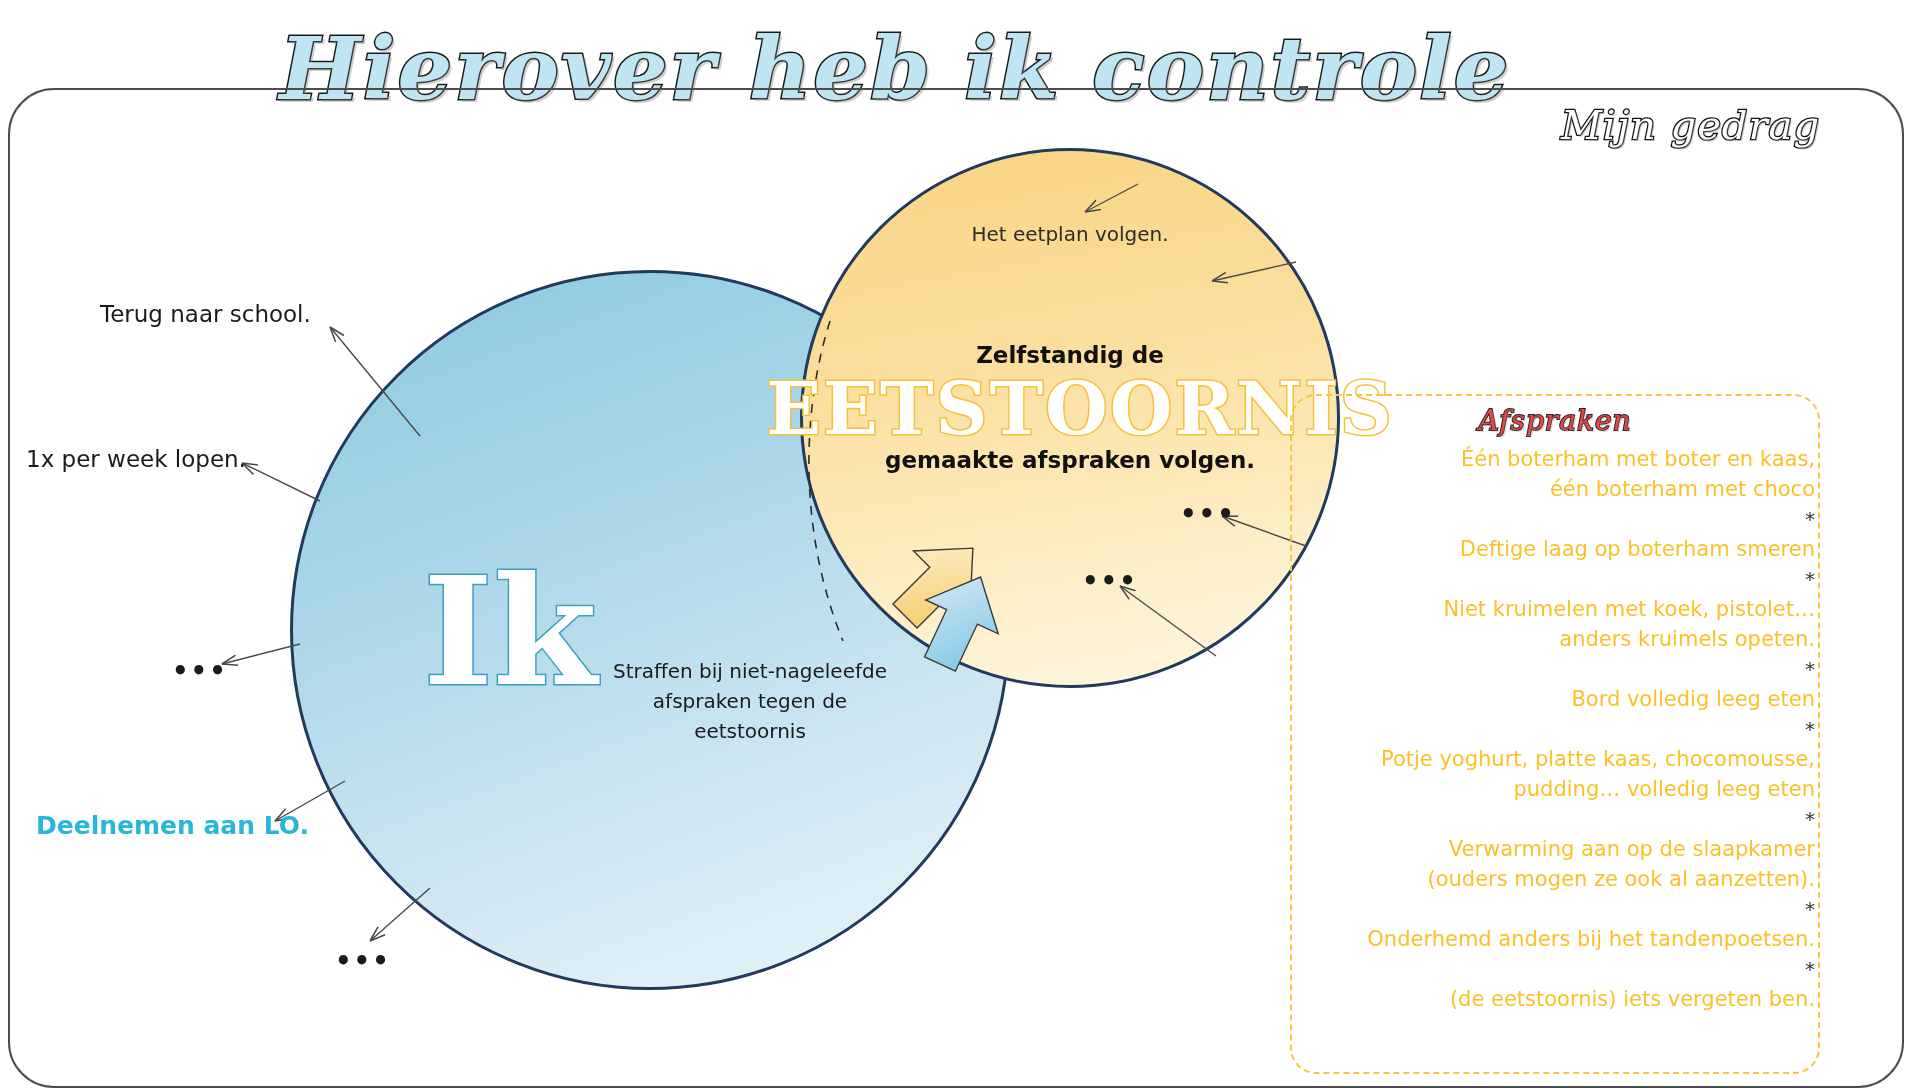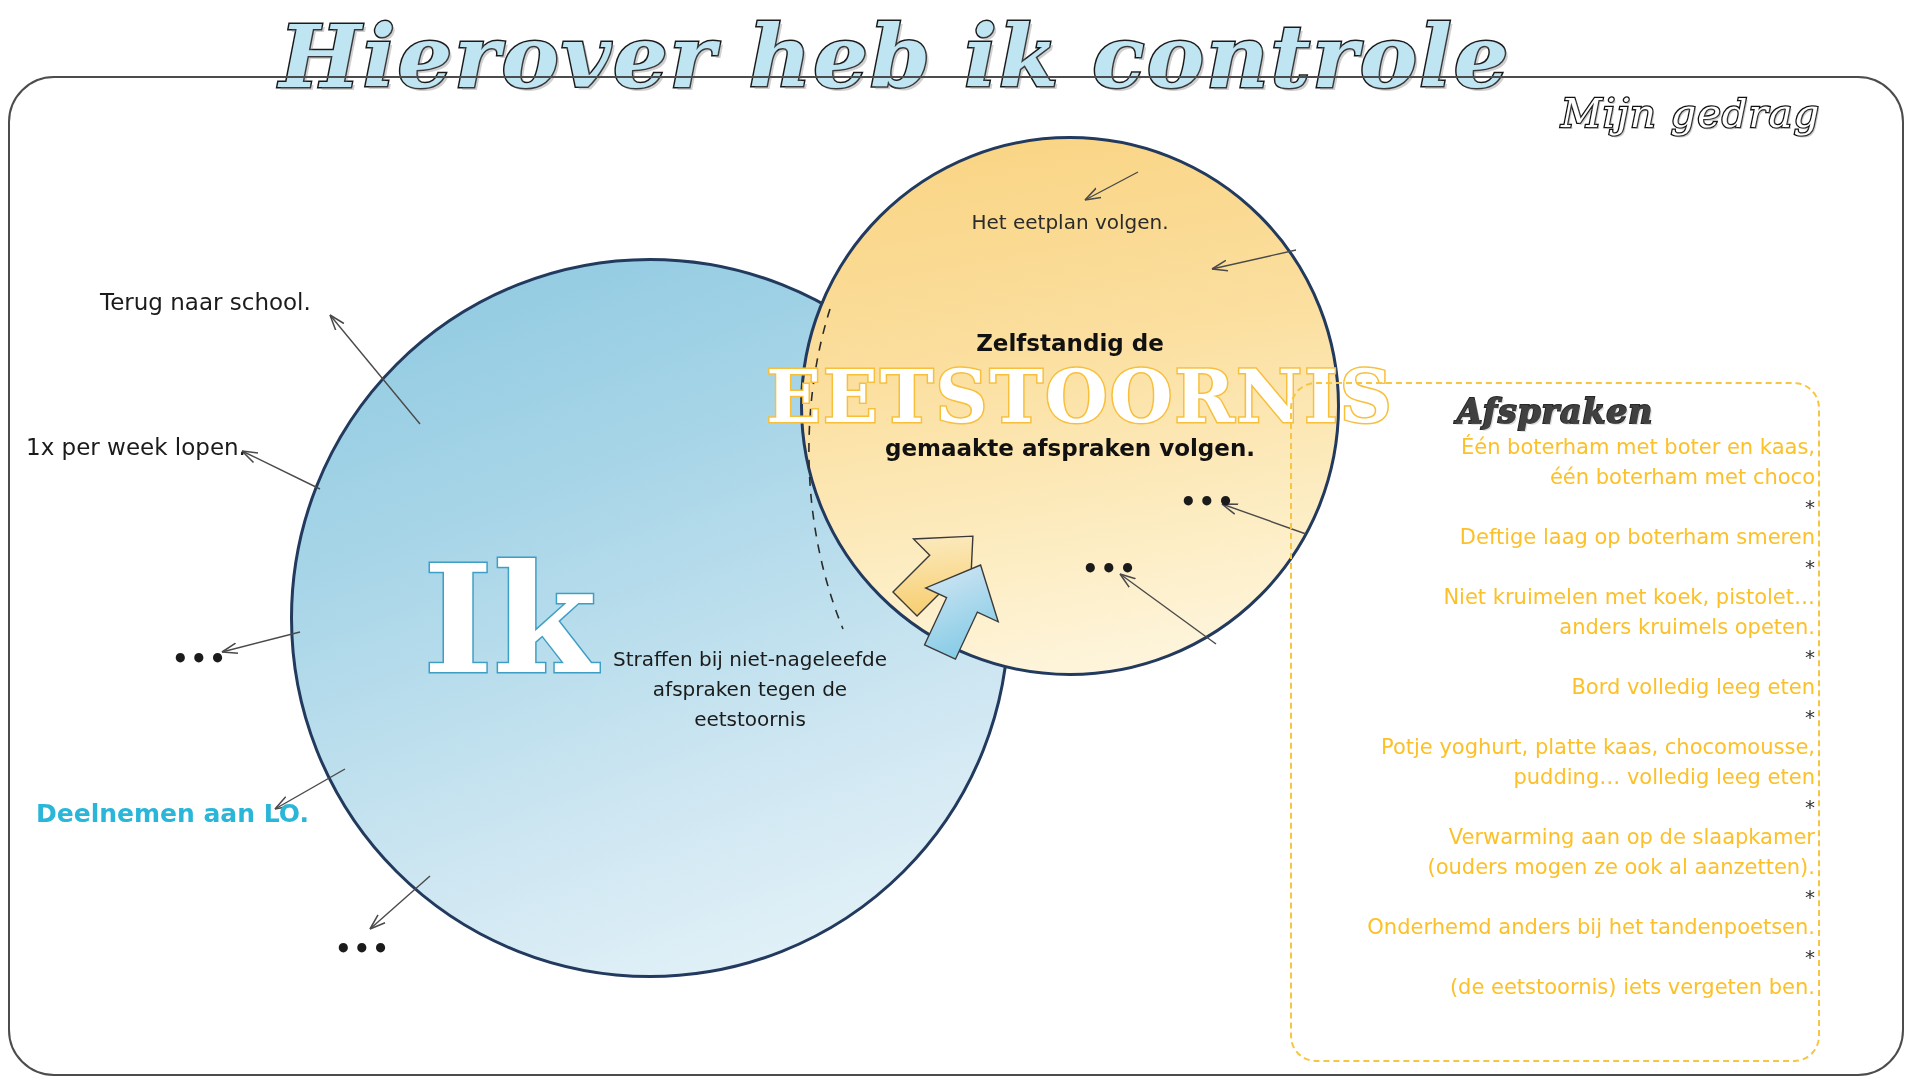--- a/index.html
+++ b/index.html
@@ -3,21 +3,21 @@
 <meta charset="utf-8">
 <style>
   html,body{margin:0;padding:0;}
   body{
     width:1920px;height:1088px;
     background:#ffffff;
     font-family:"DejaVu Sans", sans-serif;
     overflow:hidden;
     position:relative;
   }
-  #stage{position:absolute;left:0;top:4px;width:1920px;height:828px;}
+  #stage{position:absolute;left:0;top:16px;width:1920px;height:828px;}
 
   
   .frame{
     position:absolute;left:8px;top:72px;width:1896px;height:1000px;
     border:2px solid #4c4c4c;border-radius:46px;background:transparent;
     box-sizing:border-box;
   }
 
   
   .headline{
@@ -98,22 +98,22 @@
     font-size:20px;line-height:30px;color:#1b1b1b;
   }
 
   
   .panel{
     position:absolute;left:1290px;top:378px;width:530px;height:680px;
     border:2px dashed #f6c542;border-radius:26px;box-sizing:border-box;
   }
   .panel-title{
     position:absolute;left:1290px;top:388px;width:530px;text-align:center;
-    font-family:"DejaVu Serif", serif;font-weight:bold;font-style:italic;
-    font-size:33px;letter-spacing:1px;color:#404040;
+    font-family:"DejaVu Serif", serif;font-weight:normal;font-style:italic;
+    font-size:28px;letter-spacing:1px;color:#ef4444;
     -webkit-text-stroke:2px #262626;
     paint-order:stroke fill;
     text-shadow:2px 2px 0 rgba(150,150,150,.3);
   }
   .panel-list{
     position:absolute;left:1295px;top:428px;width:520px;text-align:right;
     color:#fcc028;font-size:21px;line-height:30px;
   }
   .panel-list .item{margin:0;padding:0;}
   .panel-list .sep{color:#333;font-size:20px;line-height:30px;}

